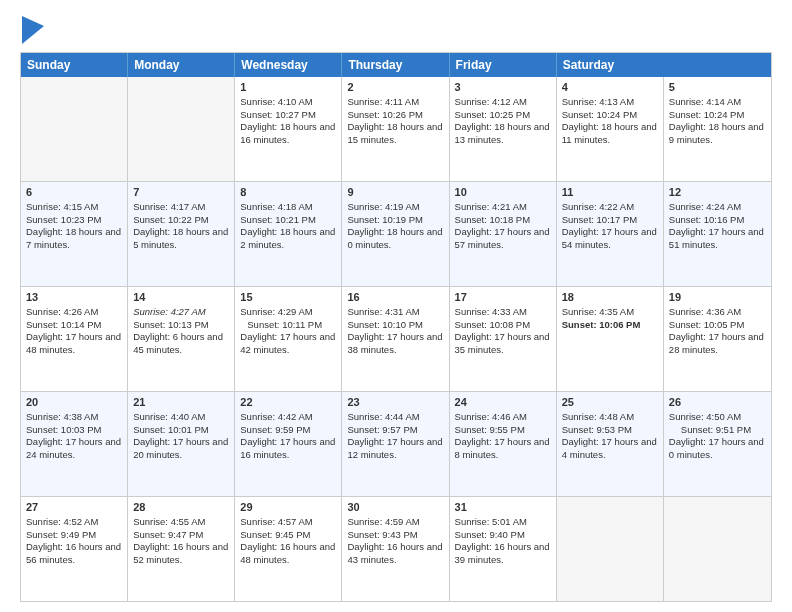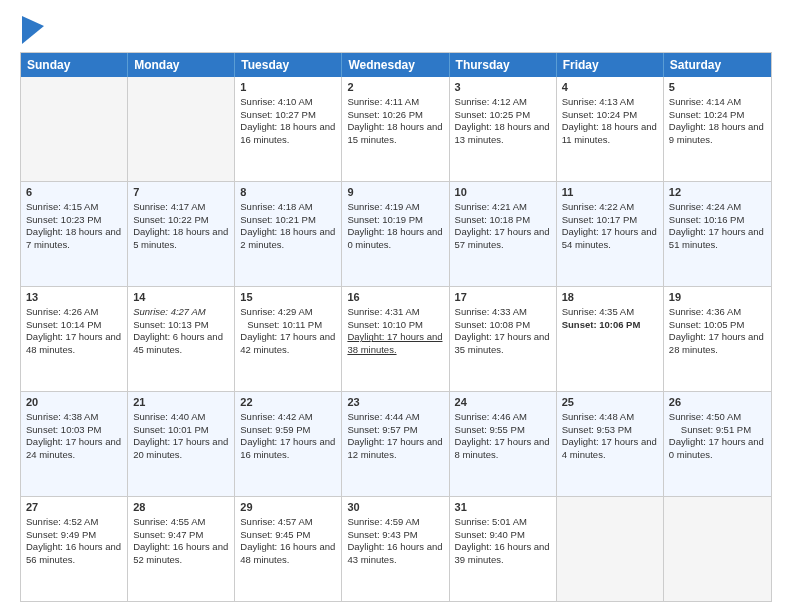--- a/index.html
+++ b/index.html
@@ -128,21 +128,20 @@
     <div class="title-block">
       <div class="month-title"></div>
       <div class="location"></div>
     </div>
   </div>
 
   <div class="calendar">
     <div class="cal-header">
     <div class="cal-header-cell">Sunday</div>
         <div class="cal-header-cell">Monday</div>
-        <div class="cal-header-cell">Tuesday</div>
         <div class="cal-header-cell">Wednesday</div>
         <div class="cal-header-cell">Thursday</div>
         <div class="cal-header-cell">Friday</div>
         <div class="cal-header-cell">Saturday</div>
       </div>
     <div class="cal-body">
     <div class="cal-row">
           <div class="cal-cell empty"></div>
           <div class="cal-cell empty"></div>
           <div class="cal-cell">
@@ -236,21 +235,21 @@
           <div class="cal-cell">
             <span class="day-num">15</span>
             <span style="display: block;">Sunrise: 4:29 AM</span>
             <span style="display: block; margin-left: 7px;">Sunset: 10:11 PM</span>
             <span style="display: block;">Daylight: 17 hours and 42 minutes.</span>
           </div>
           <div class="cal-cell">
             <span class="day-num">16</span>
             <span style="display: block;">Sunrise: 4:31 AM</span>
             <span style="display: block;">Sunset: 10:10 PM</span>
-            <span style="display: block; text-decoration: underline;">Daylight: 17 hours and 38 minutes.</span>
+            <span style="display: block;">Daylight: 17 hours and 38 minutes.</span>
           </div>
           <div class="cal-cell">
             <span class="day-num">17</span>
             <span style="display: block;">Sunrise: 4:33 AM</span>
             <span style="display: block;">Sunset: 10:08 PM</span>
             <span style="display: block;">Daylight: 17 hours and 35 minutes.</span>
           </div>
           <div class="cal-cell">
             <span class="day-num">18</span>
             <span style="display: block;">Sunrise: 4:35 AM</span>

